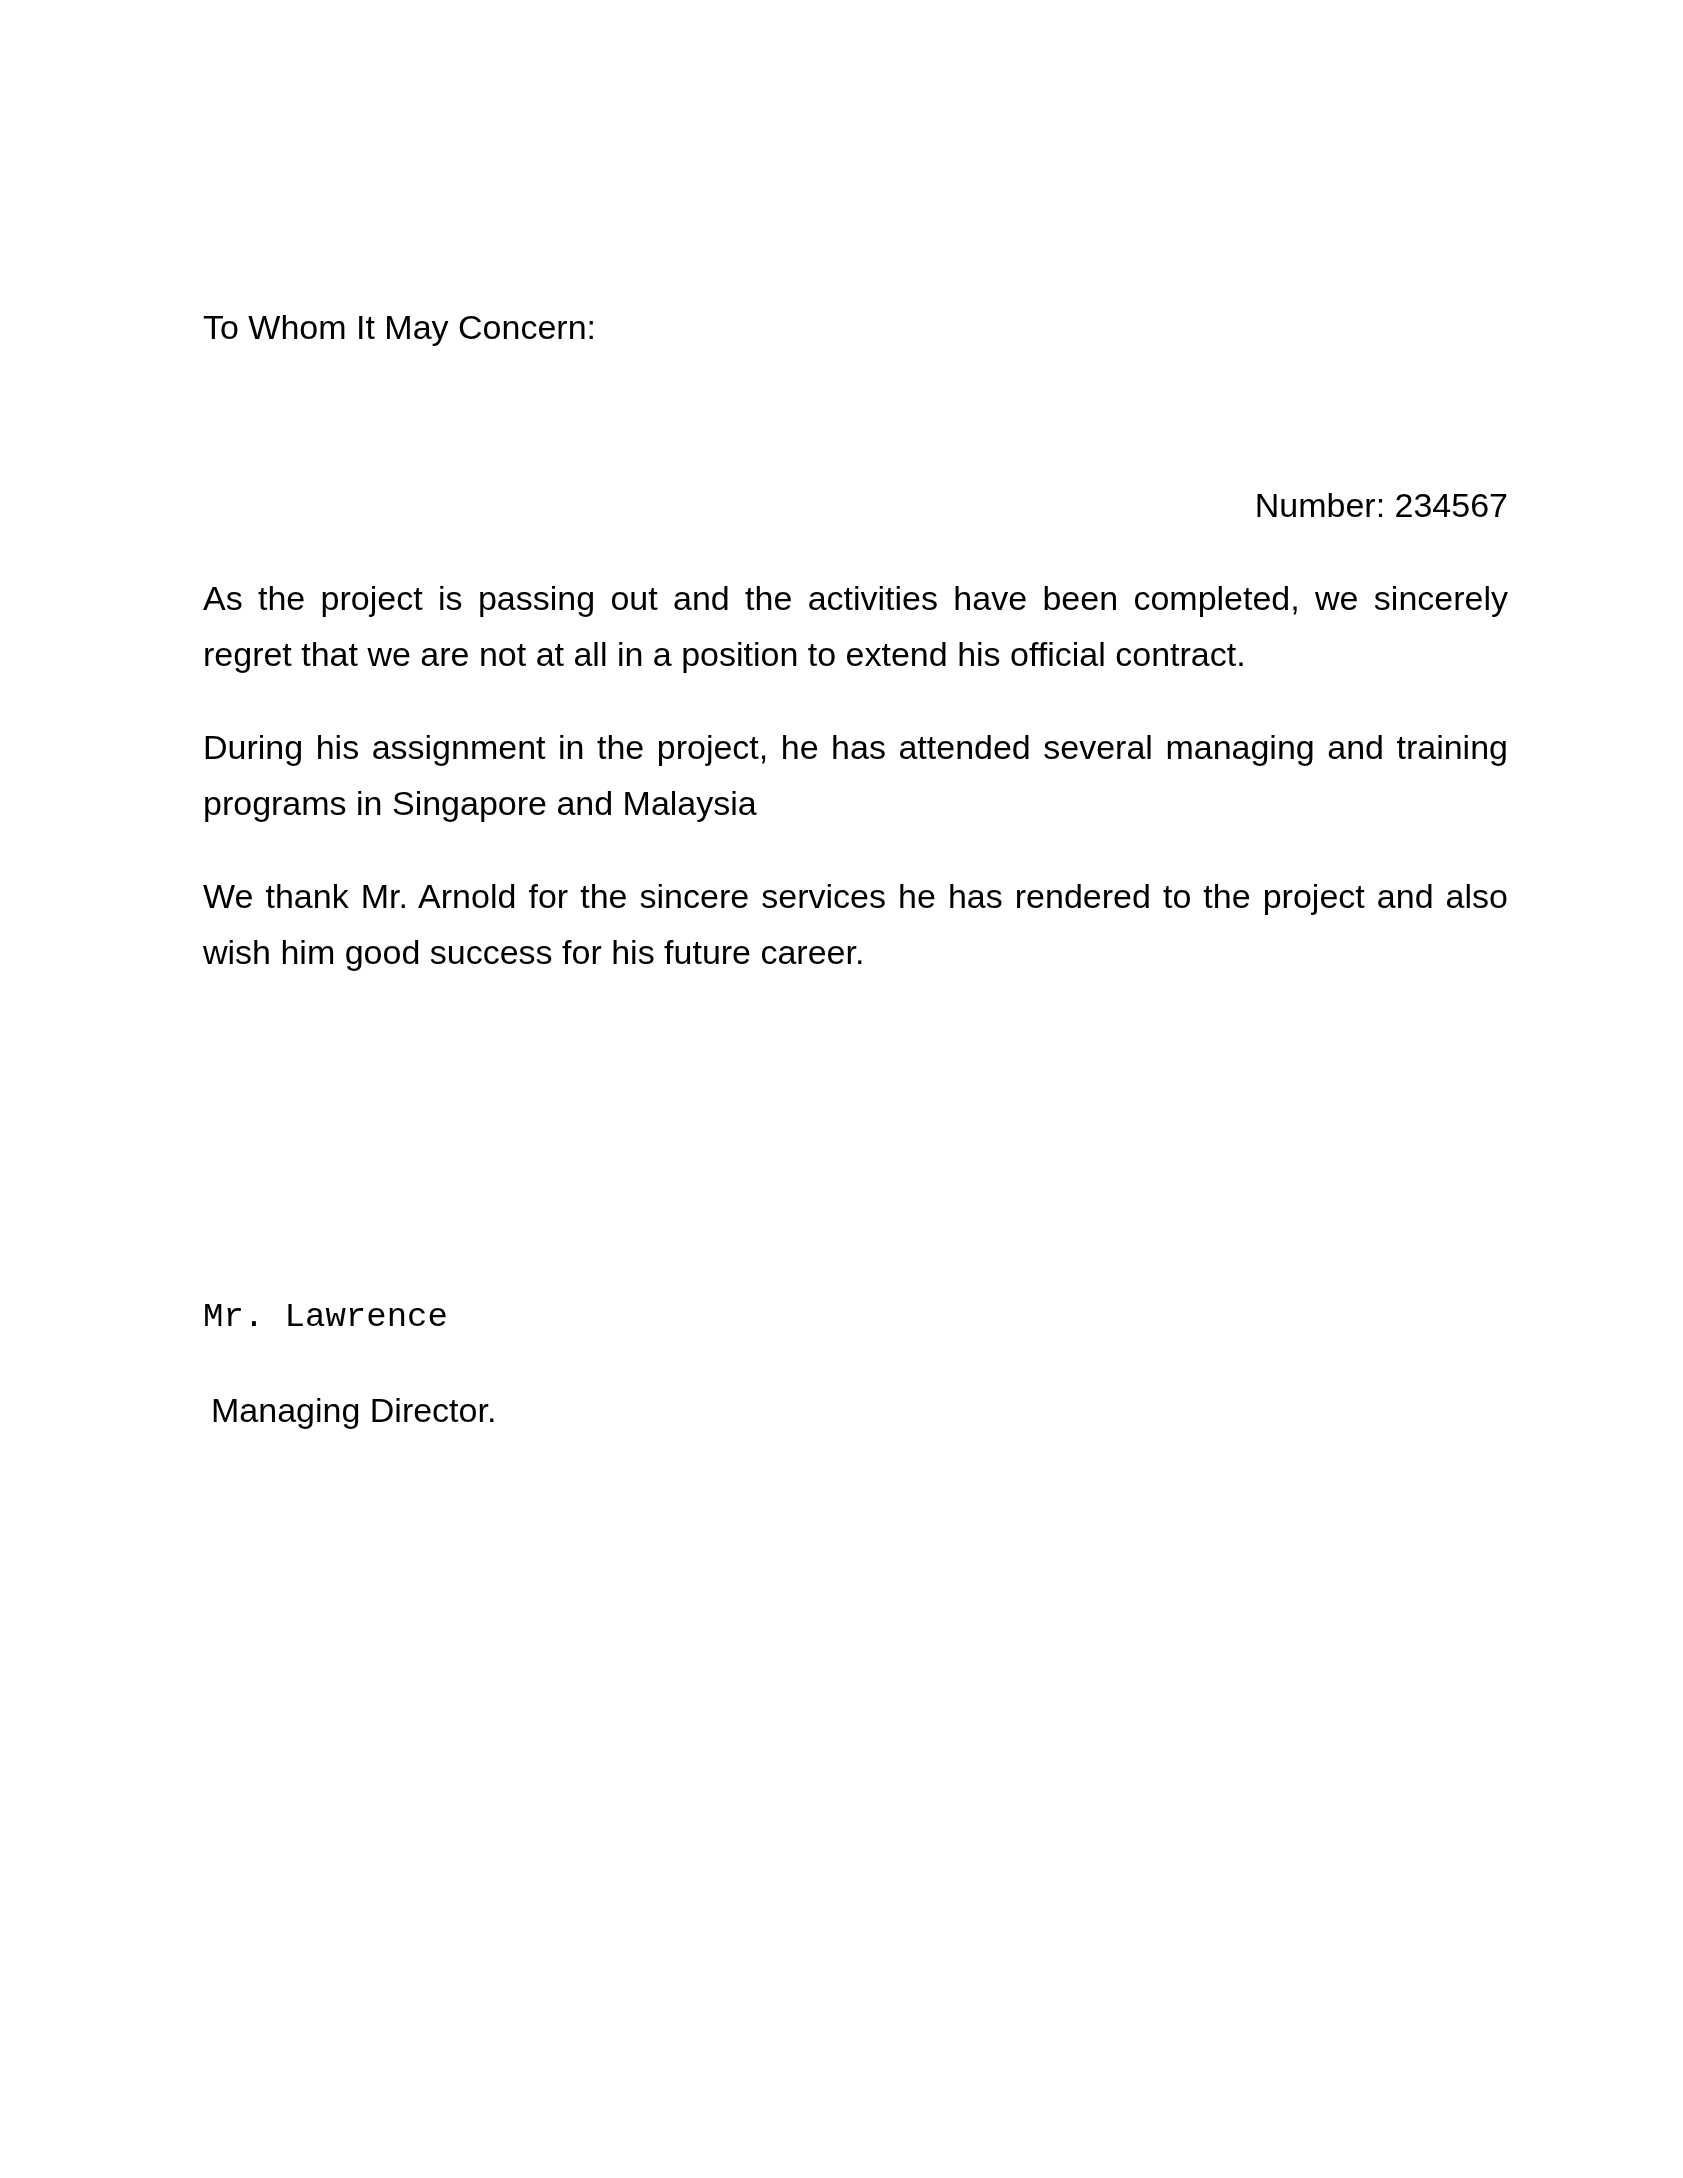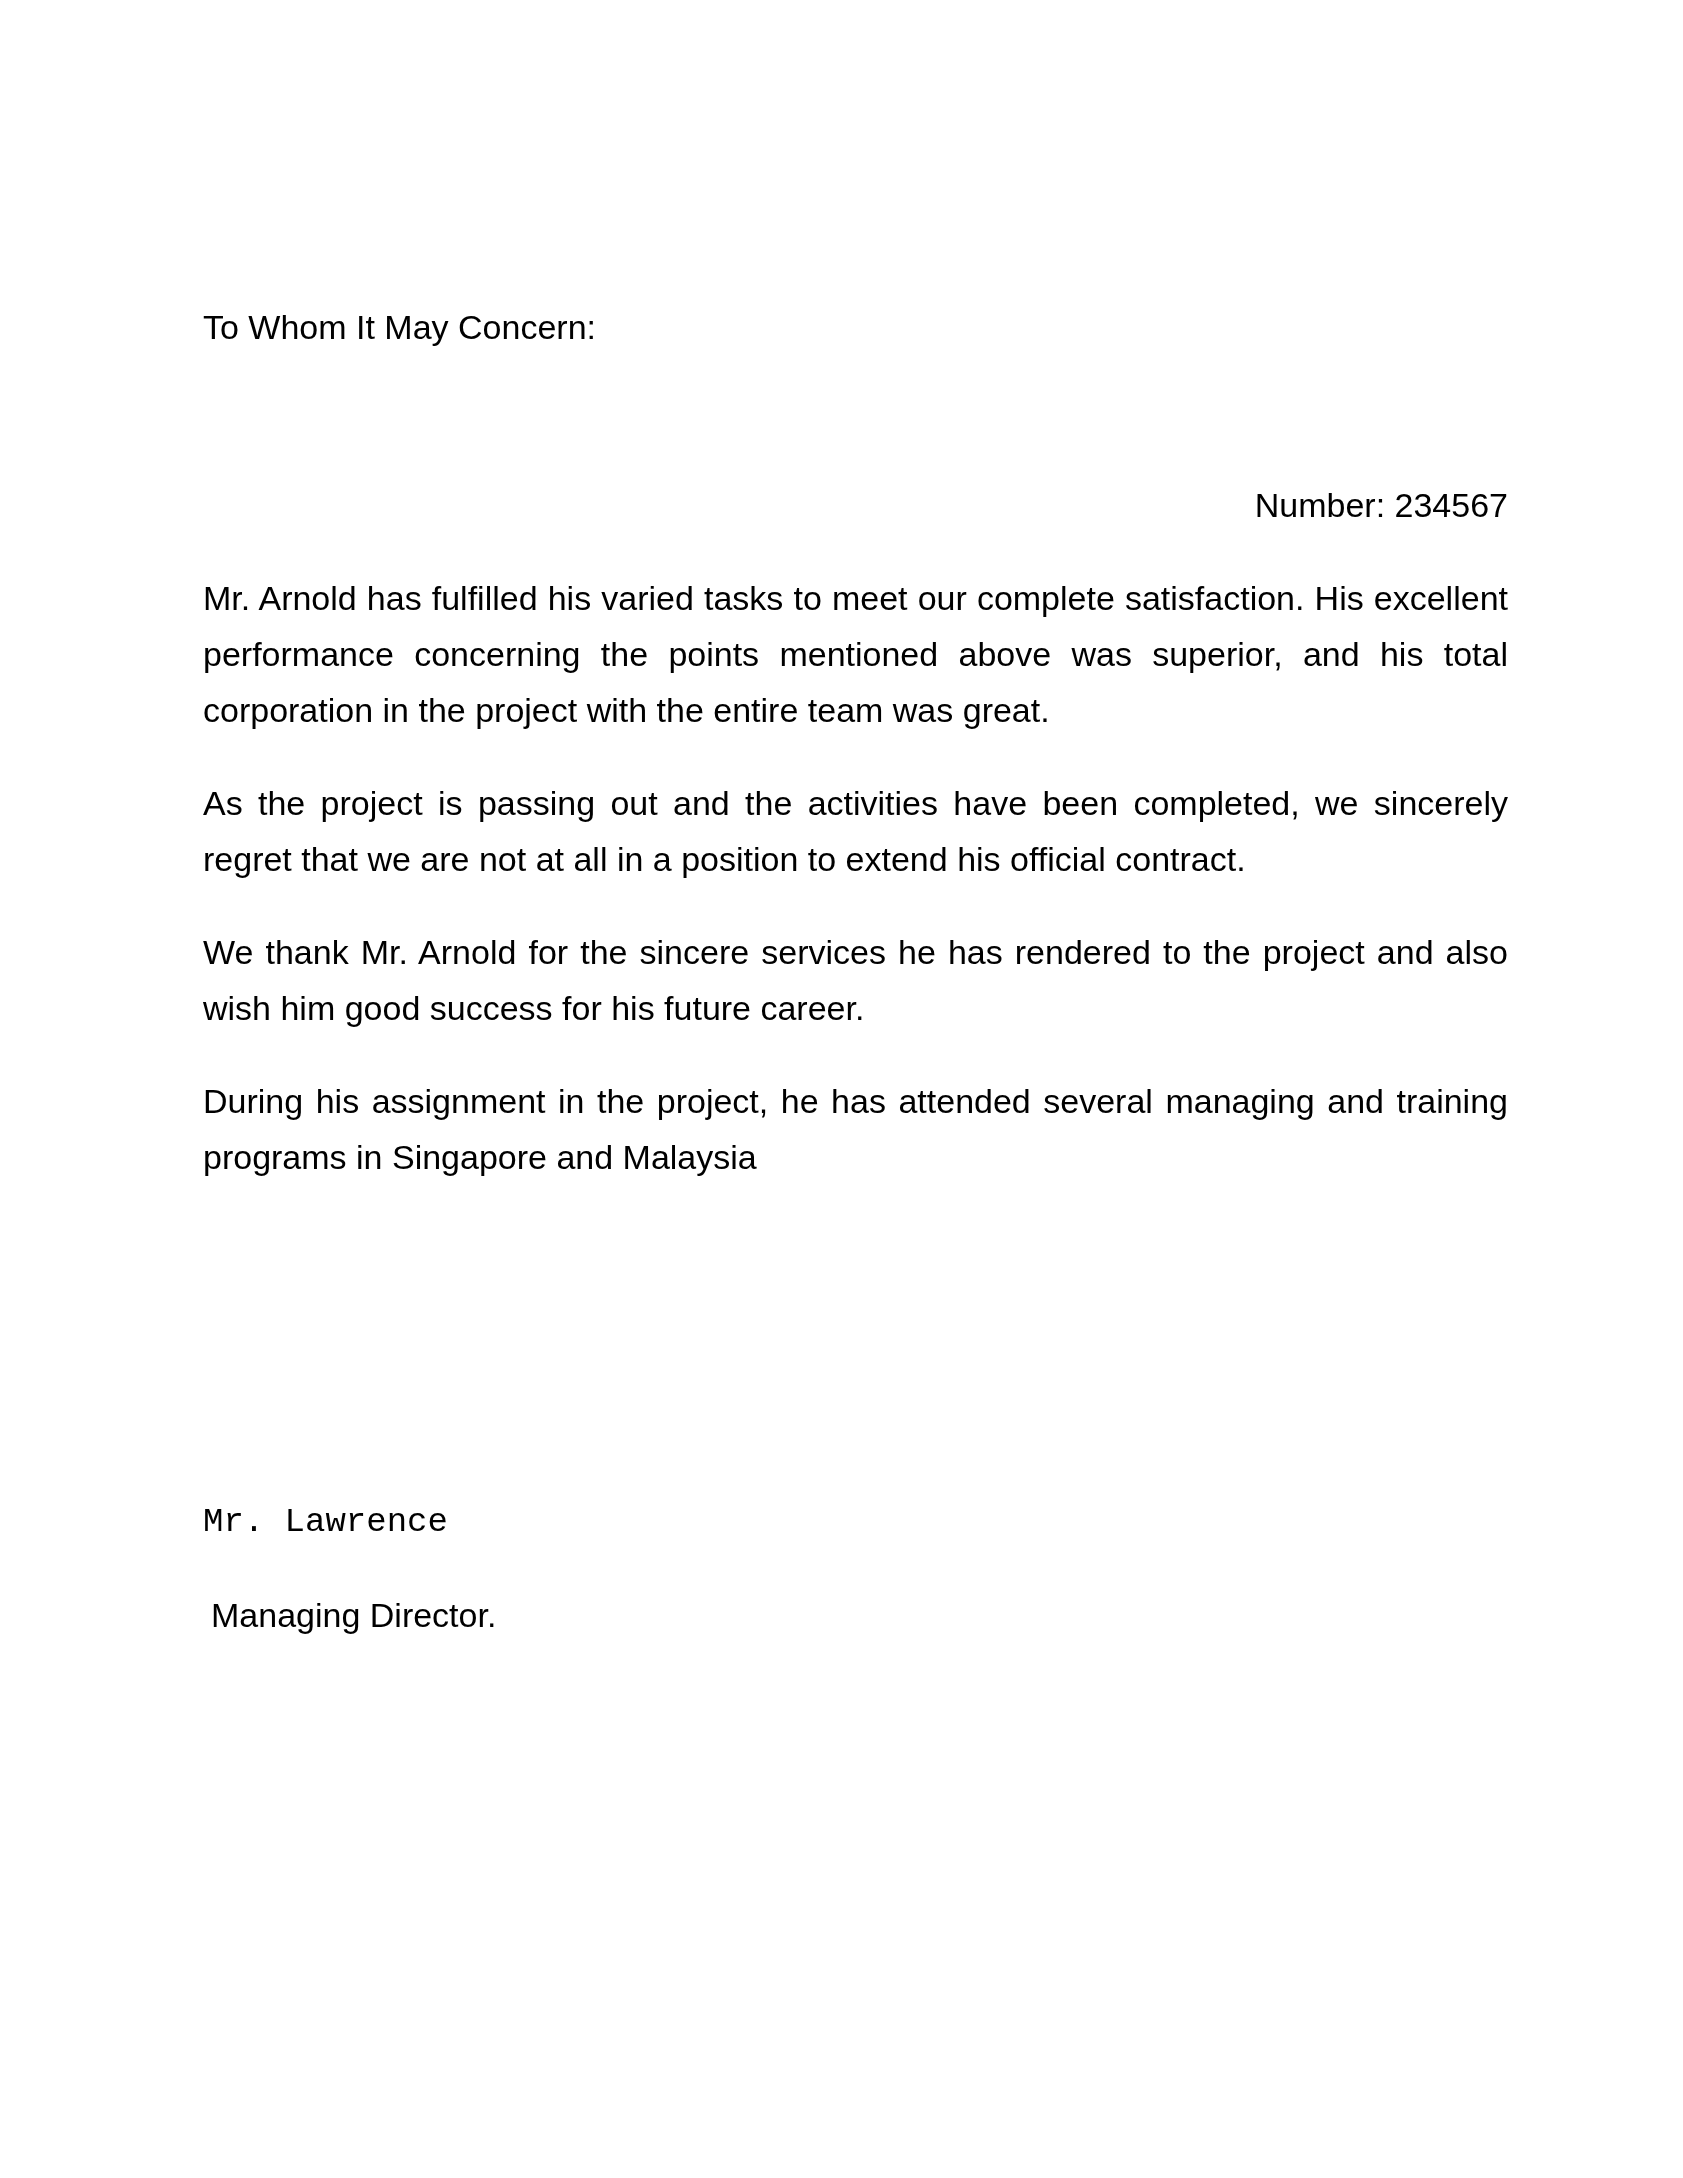--- a/index.html
+++ b/index.html
@@ -46,26 +46,25 @@
 </head>
 <body>
 
 <div class="page">
 
   <p class="salutation">To Whom It May Concern:</p>
 
   <p class="ref-line">Number: 234567</p>
 
 
-  <p class="body-para">Mr. Arnold has fulfilled his varied tasks to meet our complete satisfaction. His excellent performance concerning the points mentioned above was superior, and his total corporation in the project with the entire team was great.</p>
 
   <p class="body-para">As the project is passing out and the activities have been completed, we sincerely regret that we are not at all in a position to extend his official contract.</p>
 
+  <p class="body-para">During his assignment in the project, he has attended several managing and training programs in Singapore and Malaysia</p>
+
   <p class="body-para">We thank Mr. Arnold for the sincere services he has rendered to the project and also wish him good success for his future career.</p>
-
-  <p class="body-para">During his assignment in the project, he has attended several managing and training programs in Singapore and Malaysia</p>
 
   <p class="sig-name">Mr. Lawrence</p>
 
   <p class="sig-title">Managing Director.</p>
 
 </div>
 
 
 </body></html>

